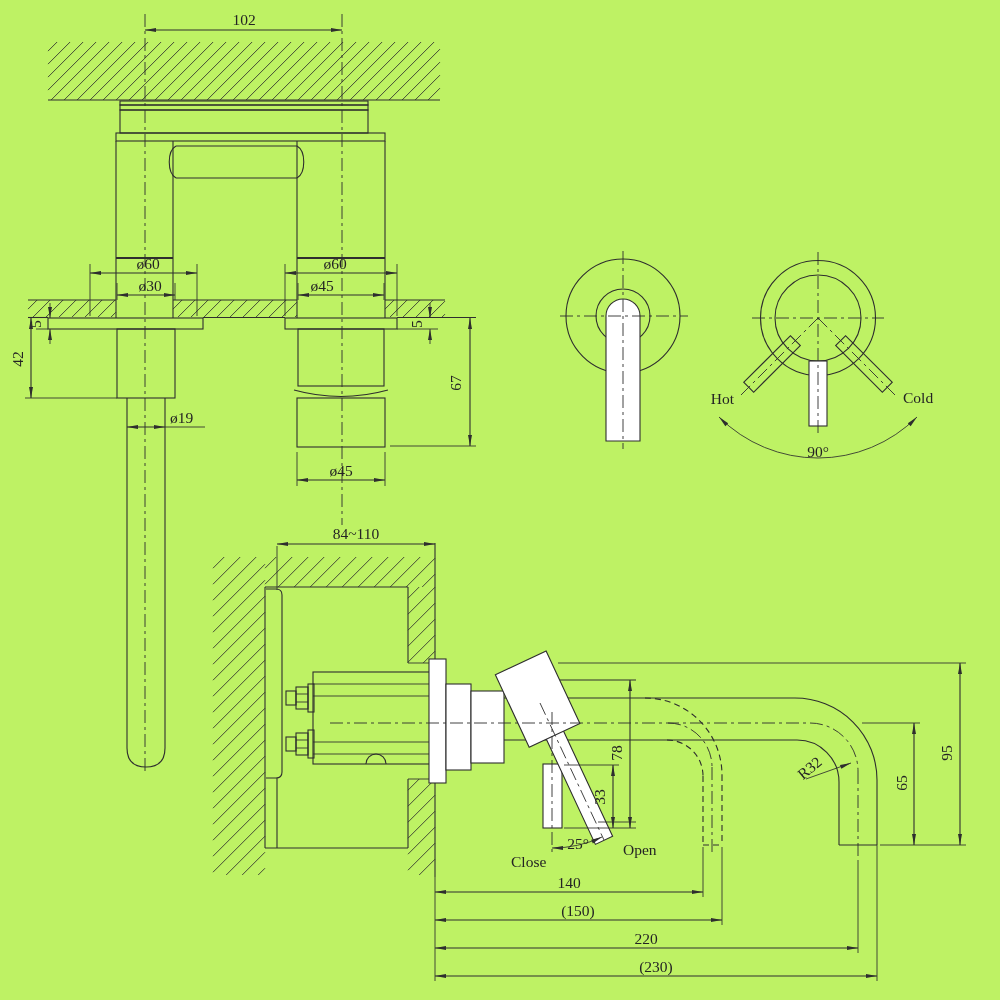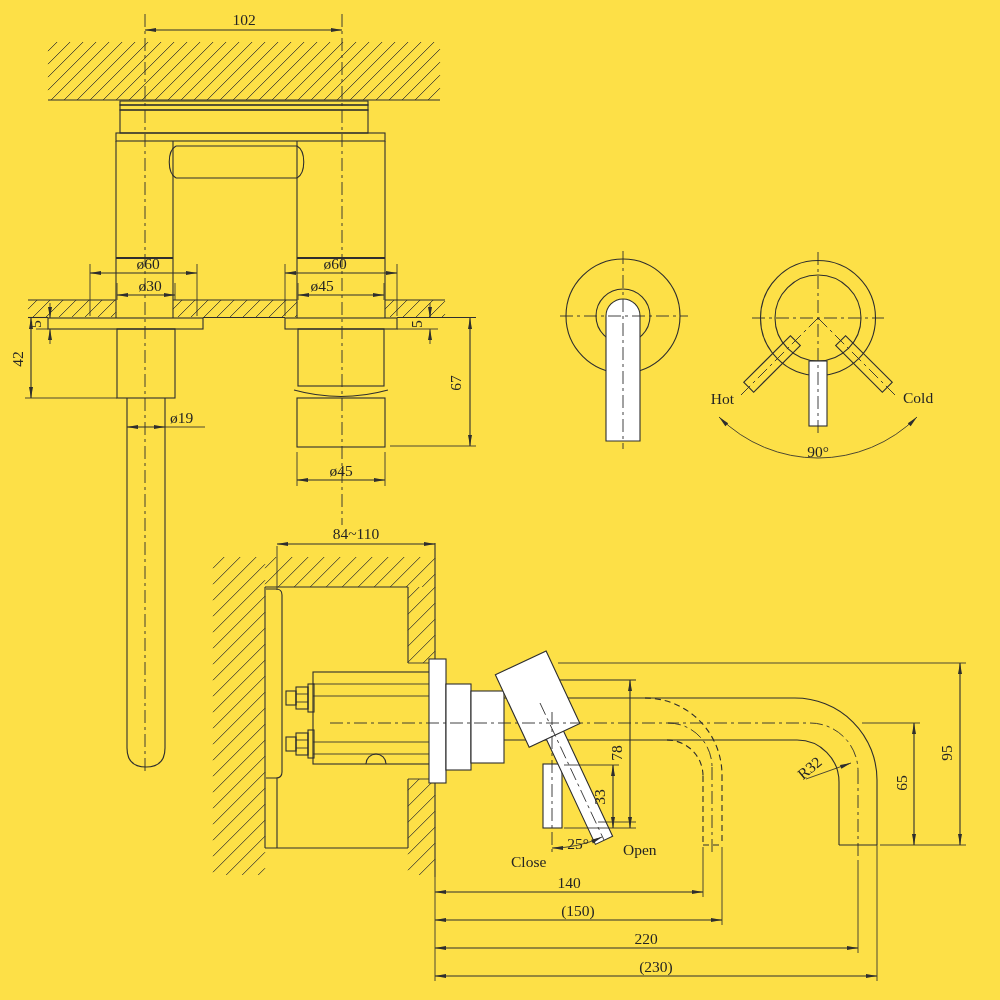--- a/index.html
+++ b/index.html
@@ -1,16 +1,16 @@
 <!DOCTYPE html>
 <html><head>
 <meta charset="utf-8">
 <style>
   html,body{margin:0;padding:0;background:#ffffff;}
-  .sheet{width:1000px;height:1000px;background:#fde047;position:relative;overflow:hidden;}
+  .sheet{width:1000px;height:1000px;background:#bef264;position:relative;overflow:hidden;}
   svg line, svg path, svg rect, svg circle{stroke:#2e2e2e;fill:none;stroke-width:1.1;stroke-linecap:butt;}
   svg .w{fill:#ffffff;}
   svg .thin{stroke-width:0.85;}
   svg .thick{stroke-width:2;}
   svg .dash{stroke-dasharray:6 4;}
   svg .cl{stroke-dasharray:13 4 3 4;stroke-width:0.9;}
   svg polygon.ah{fill:#2e2e2e;stroke:none;}
   svg text{fill:#242424;stroke:none;font-family:"Liberation Serif","DejaVu Serif",serif;font-size:15.5px;}
 </style>
 </head>

